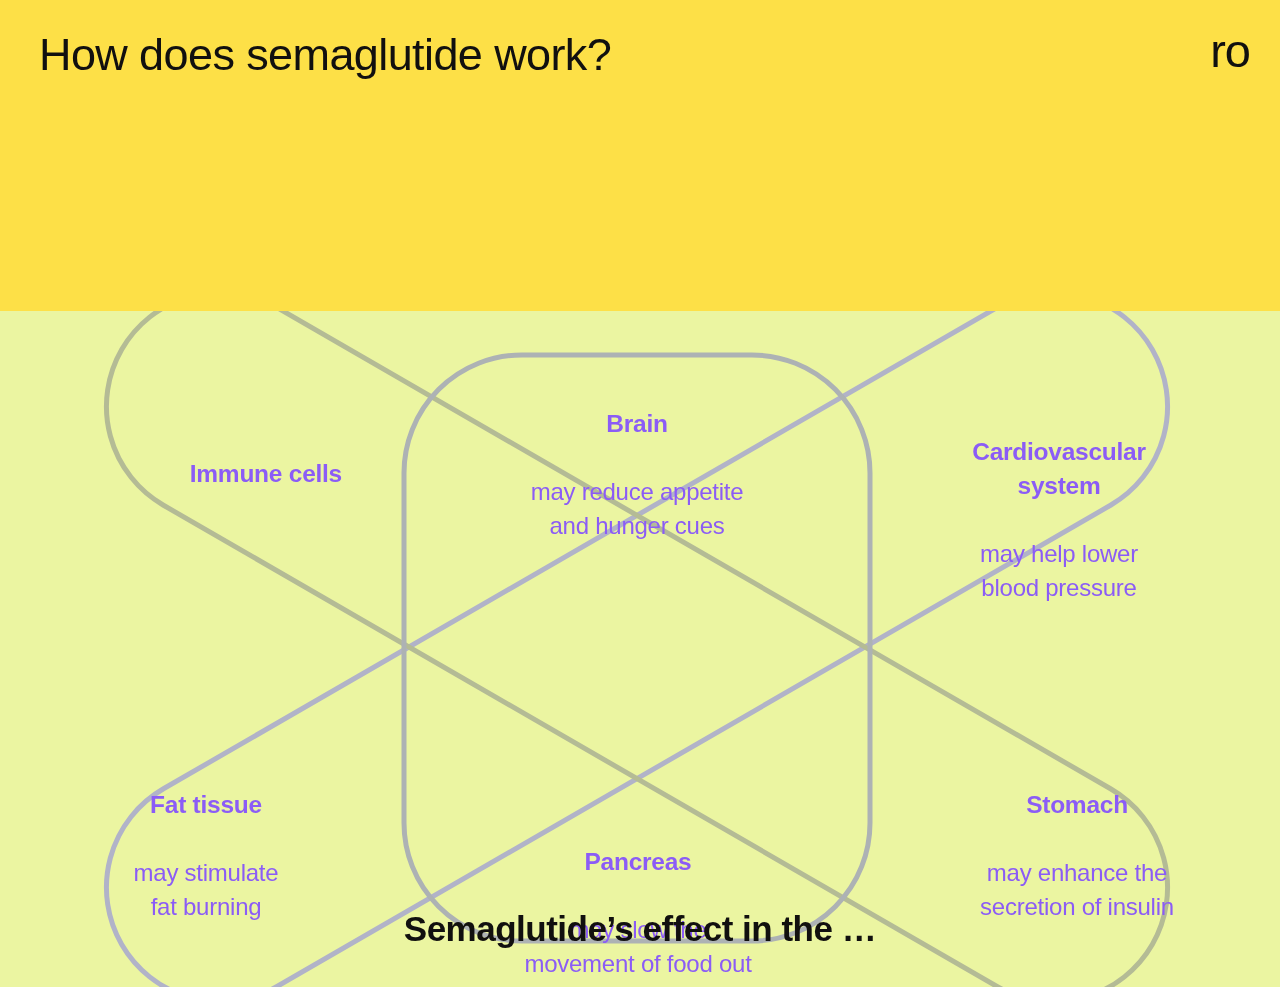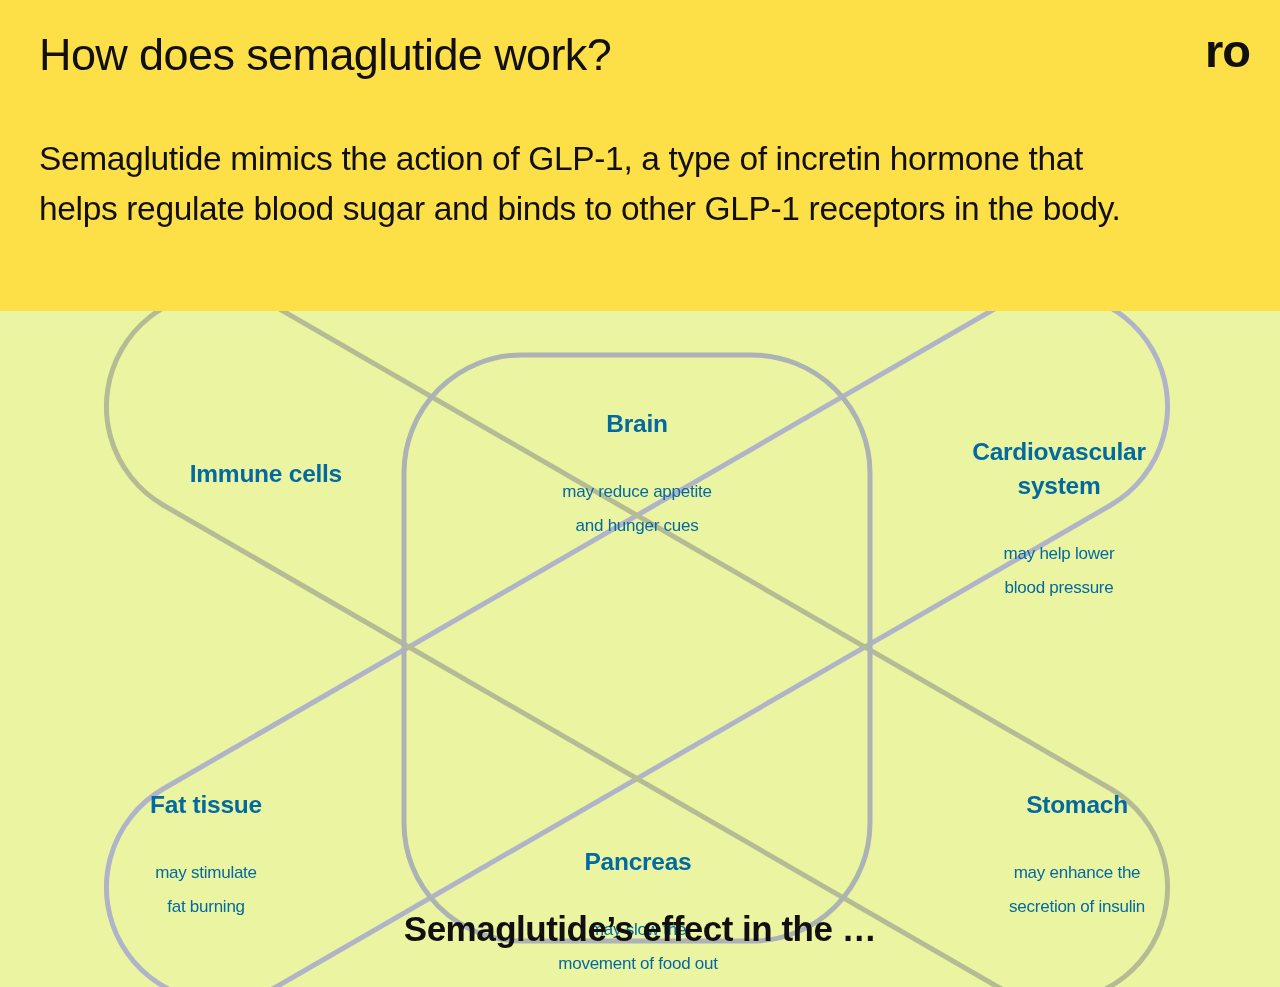--- a/index.html
+++ b/index.html
@@ -35,21 +35,21 @@
     letter-spacing: -0.6px;
     color: #11100F;
     line-height: 1.15;
     white-space: nowrap;
   }
   #logo {
     position: absolute;
     right: 30px;
     top: 27px;
     font-size: 47px;
-    font-weight: 700;
+    font-weight: 400;
     letter-spacing: -1px;
     color: #11100F;
     line-height: 1;
   }
   #intro {
     position: absolute;
     left: 39px;
     top: 134px;
     width: 1090px;
     font-size: 33.5px;
@@ -70,33 +70,33 @@
   }
   #diagram-svg {
     position: absolute;
     left: 0; top: 0;
     width: 1280px;
     height: 676px;
   }
   .node-label {
     position: absolute;
     text-align: center;
-    color: #0369a1;
+    color: #8b5cf6;
     line-height: 34px;
     white-space: pre-line;
   }
   .node-title {
     display: block;
     font-size: 24.5px;
     font-weight: 700;
     letter-spacing: -0.25px;
   }
   .node-desc {
     display: block;
-    font-size: 17px;
+    font-size: 24px;
     font-weight: 400;
     letter-spacing: -0.25px;
   }
   #center-label {
     position: absolute;
     left: 390px;
     top: 595px;
     width: 500px;
     text-align: center;
     font-size: 35px;
@@ -117,21 +117,20 @@
 </head>
 <body>
 
 <div id="page">
 
   <div id="header">
     <h1 id="page-title">How does semaglutide work?</h1>
 
     <div id="logo">ro</div>
 
-    <p id="intro">Semaglutide mimics the action of GLP-1, a type of incretin hormone that helps regulate blood sugar and binds to other GLP-1 receptors in the body.</p>
   </div>
 
   <div id="diagram">
 
     <svg id="diagram-svg" viewBox="0 0 1280 676">
       <defs>
 
         <g id="pill-def"></g>
       </defs>
 

